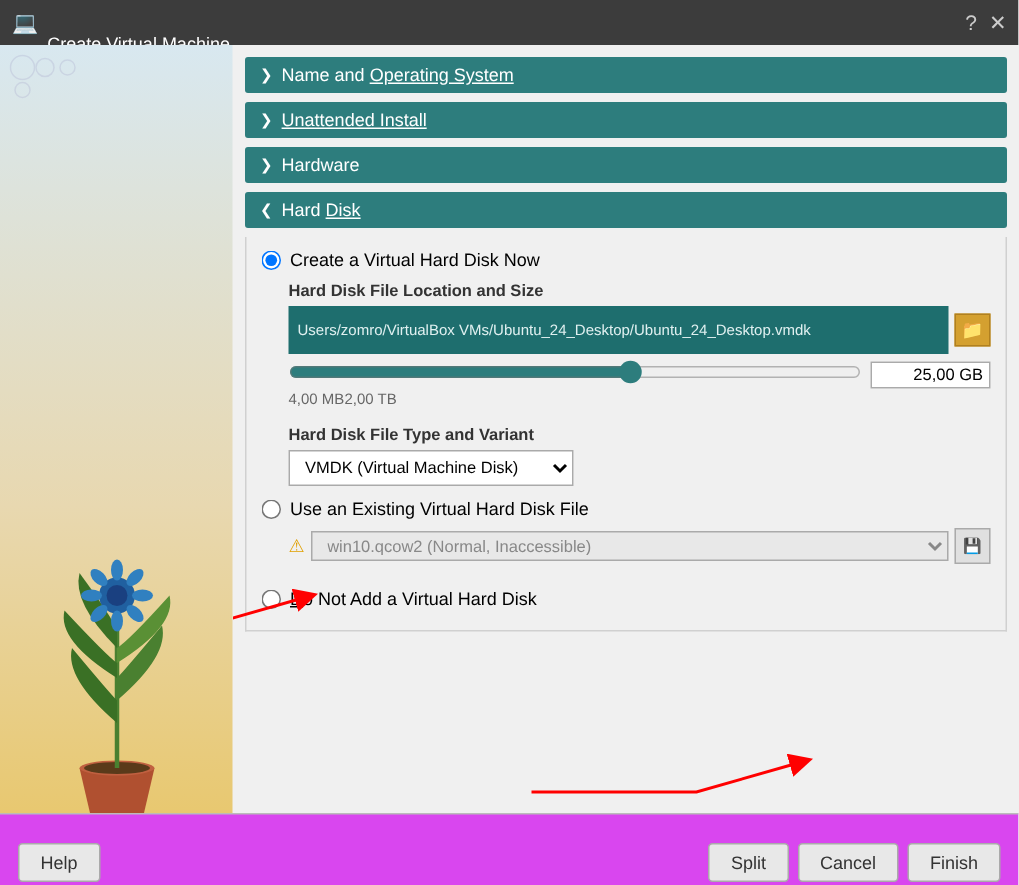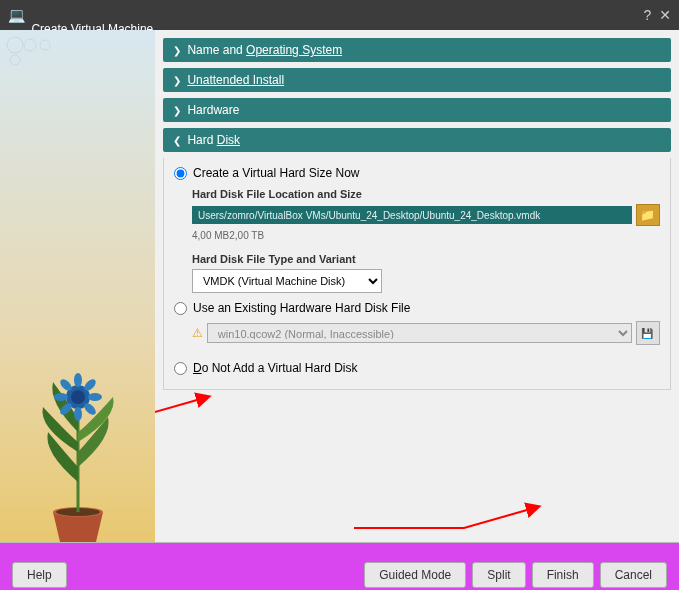--- a/index.html
+++ b/index.html
@@ -120,21 +120,21 @@
       gap: 4px;
       margin-bottom: 4px;
     }
     .file-path-input {
       flex: 1;
       background: #1e6e6e;
       color: #e0f0f0;
       border: none;
       padding: 3px 6px;
       font-size: 11px;
-      height: 18px;
+      height: 32px;
     }
     .folder-btn {
       width: 24px;
       height: 22px;
       background: #d4a030;
       border: 1px solid #b08020;
       display: flex;
       align-items: center;
       justify-content: center;
       cursor: pointer;
@@ -353,51 +353,57 @@
           </marker>
         </defs>
 
         <path d="M 60 320 L 60 280 L 200 240" stroke="red" stroke-width="2" fill="none" marker-end="url(#arrowhead)"></path>
 
         <path d="M 350 370 L 460 370 L 530 350" stroke="red" stroke-width="2" fill="none" marker-end="url(#arrowhead)"></path>
       </svg>
 
       <div class="radio-option" style="margin-bottom:8px;">
         <input type="radio" name="disk-option" id="create-new" checked="" style="">
-        <label for="create-new">Create a Virtual Hard Size Now</label>
+        <label for="create-new">Create a Virtual Hard Disk Now</label>
       </div>
 
       <div style="margin-left:18px;">
         <div class="subsection-label">Hard Disk File Location and Size</div>
 
         <div class="file-path-row">
           <input type="text" class="file-path-input" style="font-size: 10px;" value="Users/zomro/VirtualBox VMs/Ubuntu_24_Desktop/Ubuntu_24_Desktop.vmdk">
           <div class="folder-btn">
             <span>📁</span>
           </div>
         </div>
 
+        <div class="slider-row">
+          <div class="slider-container">
+            <input type="range" min="0" max="100" value="60" style="width: 100%; accent-color: rgb(45, 125, 125);">
+          </div>
+          <input type="text" class="size-input" value="25,00 GB" style="">
+        </div>
         <div class="slider-range-labels">
           <span>4,00 MB</span>
           <span>2,00 TB</span>
         </div>
 
         <div class="subsection-label">Hard Disk File Type and Variant</div>
         <div class="type-variant-row">
           <select class="type-select">
             <option>VMDK (Virtual Machine Disk)</option>
             <option>VDI (VirtualBox Disk Image)</option>
             <option>VHD (Virtual Hard Disk)</option>
           </select>
         </div>
       </div>
 
       <div class="radio-option" style="margin-top:8px;">
         <input type="radio" name="disk-option" id="use-existing" style="">
-        <label for="use-existing">Use an Existing Hardware Hard Disk File</label>
+        <label for="use-existing">Use an Existing Virtual Hard Disk File</label>
       </div>
 
       <div class="existing-disk-row" style="margin-left:18px;">
         <span style="font-size:12px;color:#e0a000;">⚠</span>
         <select class="existing-select">
           <option>win10.qcow2 (Normal, Inaccessible)</option>
         </select>
         <div class="disk-icon-btn">
           <span>💾</span>
         </div>
@@ -410,18 +416,17 @@
 
     </div>
   </div>
 </div>
 
 <div class="bottom-bar">
   <div class="bottom-left">
     <button class="btn">Help</button>
   </div>
   <div class="bottom-right">
-    <button class="btn">Guided Mode</button>
     <button class="btn">Split</button>
+    <button class="btn">Cancel</button>
     <button class="btn btn-finish">Finish</button>
-    <button class="btn">Cancel</button>
   </div>
 </div>
 
 </body></html>

